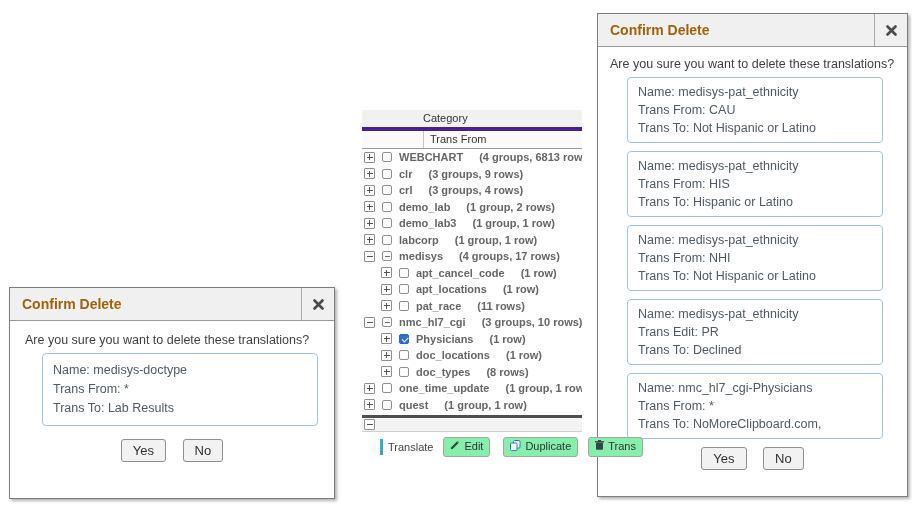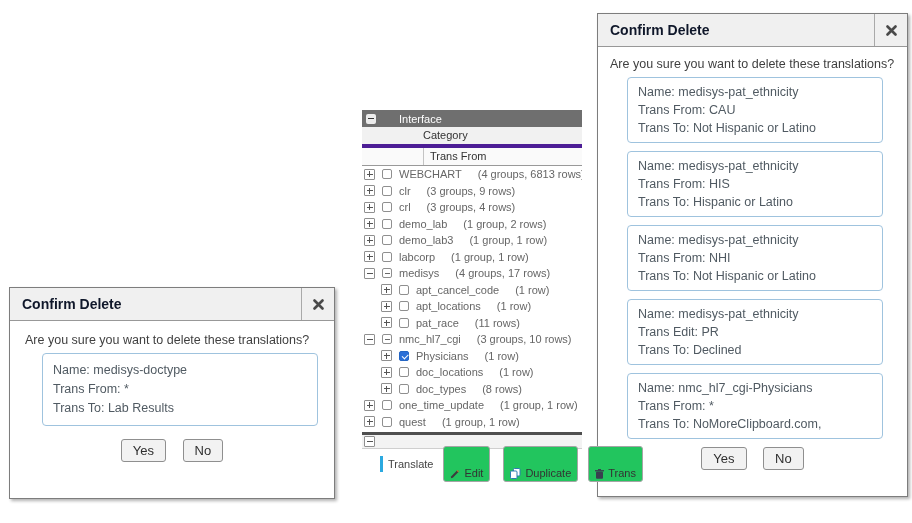--- a/index.html
+++ b/index.html
@@ -12,21 +12,21 @@
   .dialog{
     position:absolute;background:#fff;border:1px solid #7d7d7d;
     box-shadow:2px 2px 3px rgba(0,0,0,.30);box-sizing:border-box;
   }
   #left-dialog{left:9px;top:287px;width:326px;height:212px;}
   #right-dialog{left:597px;top:13px;width:311px;height:484px;}
   .dlg-header{
     height:32px;background:#f0f0f0;border-bottom:1px solid #989898;
     display:flex;align-items:center;
   }
-  .dlg-title{flex:1;font-size:14px;font-weight:bold;color:#0f172a;padding-left:12px;}
+  .dlg-title{flex:1;font-size:14px;font-weight:bold;color:#a16207;padding-left:12px;}
   .dlg-close{
     width:32px;align-self:stretch;border-left:1px solid #a9a9a9;
     display:flex;align-items:center;justify-content:center;cursor:pointer;
   }
   .dlg-body{padding:12px 15px 0 15px;}
   #right-dialog .dlg-body{padding:10px 12px 0 12px;}
   .dlg-message{font-size:12.5px;color:#3f3f3f;white-space:nowrap;margin-bottom:6px;}
   .trans-box{
     border:1px solid #9fc3de;border-radius:4px;background:#fff;
     margin:0 1px 8px 17px;padding:7px 10px;
@@ -54,21 +54,21 @@
     height:17px;background:#f1f1f1;border-bottom:4px solid #4c1d95;
     font-size:11px;color:#333;line-height:17px;position:relative;
   }
   .panel-cat span{position:absolute;left:61px;}
   .panel-from{
     height:17px;background:#fafafa;border-bottom:1px solid #999;
     font-size:11px;color:#333;line-height:17px;position:relative;
   }
   .panel-from .col-div{position:absolute;left:61px;top:0;bottom:0;width:1px;background:#c4c4c4;}
   .panel-from span.lbl{position:absolute;left:68px;text-align:center;}
-  .tree{background:#fff;}
+  .tree{background:#fff;font-weight:bold;}
   .tree-row{height:16.5px;display:flex;align-items:center;font-size:11px;color:#666;white-space:nowrap;overflow:hidden;}
   .tree-row.lvl0{padding-left:2px;}
   .tree-row.lvl1{padding-left:19px;}
   .ex{width:9px;height:9px;border:1px solid #8f8f8f;background:#fff;border-radius:1px;position:relative;flex:none;box-sizing:content-box;cursor:pointer;}
   .ex::before{content:"";position:absolute;left:1.5px;right:1.5px;top:4px;height:1px;background:#555;}
   .ex.plus::after{content:"";position:absolute;top:1.5px;bottom:1.5px;left:4px;width:1px;background:#555;}
   .cb{width:10px;height:10px;border:1px solid #8f8f8f;border-radius:2px;background:#fff;position:relative;flex:none;margin-left:7px;box-sizing:border-box;cursor:pointer;}
   .cb.checked{background:#2b6fd7;border-color:#2465c4;}
   .cb.checked::after{
     content:"";position:absolute;left:1.5px;top:2px;width:5px;height:2.5px;
@@ -77,23 +77,23 @@
   .cb.indeterminate::after{content:"";position:absolute;left:1.5px;right:1.5px;top:3.5px;height:1.5px;background:#6b6b6b;}
   .tree-label{margin-left:7px;}
   .tree-meta{margin-left:16px;}
   .tree-sep{height:3px;background:#4f4f4f;margin-top:2px;}
   .panel-foot{height:13px;background:#f3f3f3;border-bottom:1px solid #cfcfcf;display:flex;align-items:center;}
   .panel-foot .ex{margin-left:2px;}
   .toolbar{height:26px;display:flex;align-items:center;background:#fff;padding-top:2px;}
   .tb-accent{width:3px;height:16px;background:#2ba9e0;margin-left:18px;flex:none;}
   .tb-label{font-size:11px;color:#444;margin-left:5px;cursor:pointer;}
   .tb-btn{
-    font-family:inherit;display:inline-flex;align-items:flex-end;gap:4px;
-    font-size:11px;color:#333;background:#22c55e;border:1px solid #a5a5a5;border-radius:3px;
-    padding:2px 6px;height:36px;box-sizing:border-box;cursor:pointer;
+    font-family:inherit;display:inline-flex;align-items:flex-start;gap:4px;
+    font-size:11px;color:#333;background:#86efac;border:1px solid #a5a5a5;border-radius:3px;
+    padding:2px 6px;height:20px;box-sizing:border-box;cursor:pointer;
   }
   .tb-btn svg{flex:none;}
   #edit-btn{margin-left:10px;}
   #dup-btn{margin-left:13px;}
   #del-btn{margin-left:10px;}
 </style>
 </head>
 <body>
 
 <div class="dialog" id="left-dialog">
@@ -160,24 +160,20 @@
         </div>
       </div>
     <div class="dlg-buttons">
       <button class="btn">Yes</button>
       <button class="btn">No</button>
     </div>
   </div>
 </div>
 
 <div id="panel">
-  <div class="panel-header">
-    <span class="hicon"></span>
-    <span class="panel-title">Interface</span>
-  </div>
   <div class="panel-cat">
     <span>Category</span>
   </div>
   <div class="panel-from">
     <span class="col-div"></span>
     <span class="lbl">Trans From</span>
   </div>
   <div class="tree">
       <div class="tree-row lvl0">
         <span class="ex plus"></span>

